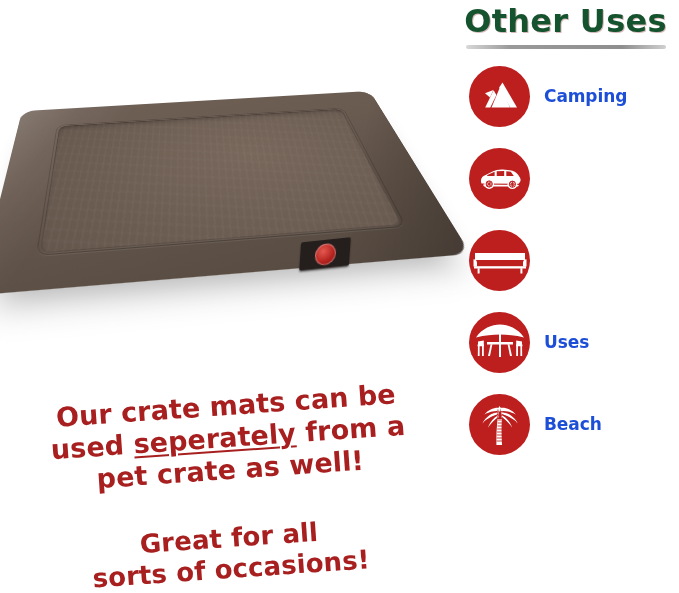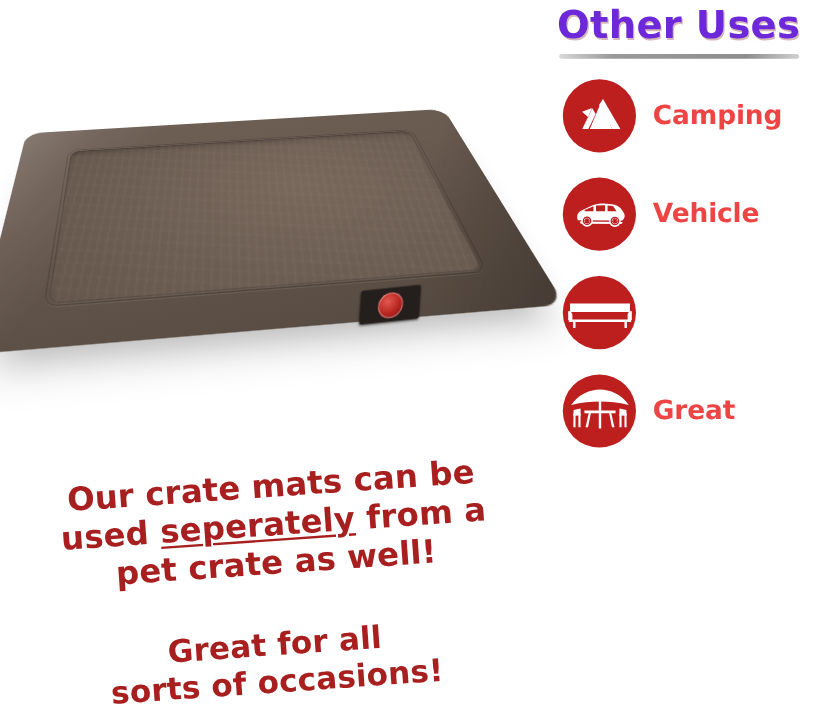--- a/index.html
+++ b/index.html
@@ -128,21 +128,21 @@
     position:absolute;
     left:452px; top:0;
     width:227px; height:593px;
   }
   #uses-title {
     margin-top:2px;
     text-align:center;
     font-family:"DejaVu Sans", sans-serif;
     font-weight:bold;
     font-size:32px;
-    color:#6d28d9;
+    color:#14532d;
     letter-spacing:.3px;
     text-shadow:1px 1px 0 rgba(120,20,20,.30);
   }
   #uses-divider {
     margin:5px auto 0;
     width:200px; height:4px;
     background:linear-gradient(90deg,#d8d8d8,#9a9a9a 22%,#8e8e8e 78%,#d0d0d0);
     border-radius:2px;
   }
   #uses-list {
@@ -163,22 +163,22 @@
     width:61px; height:61px;
     border-radius:50%;
     background:#bd1f1f;
     display:flex; align-items:center; justify-content:center;
     overflow:hidden;
   }
   .use-badge svg { display:block; }
   .use-label {
     font-family:"DejaVu Sans", sans-serif;
     font-weight:bold;
-    font-size:22px;
-    color:#ef4444;
+    font-size:17px;
+    color:#1d4ed8;
     white-space:nowrap;
     letter-spacing:-.1px;
   }
 </style>
 </head>
 <body>
 
 <div id="stage">
 
   <div id="product-photo">
@@ -243,21 +243,20 @@
               <circle cx="37.4" cy="31.2" r="4.9"></circle>
             </g>
             <g stroke="#bd1f1f" stroke-width="1" fill="none">
               <circle cx="14.2" cy="31.0" r="3.1"></circle>
               <circle cx="37.4" cy="31.2" r="3.1"></circle>
               <path d="M11.1 31.0 H17.3 M14.2 27.9 V34.1 M12.0 28.8 L16.4 33.2 M16.4 28.8 L12.0 33.2"></path>
               <path d="M34.3 31.2 H40.5 M37.4 28.1 V34.3 M35.2 29.0 L39.6 33.4 M39.6 29.0 L35.2 33.4"></path>
             </g>
           </svg>
         </div>
-        <div class="use-label">Vehicle</div>
       </div>
 
       <div class="use-row">
         <div class="use-badge">
           <svg width="54" height="54" viewBox="0 0 54 54" aria-hidden="true">
             <g fill="#ffffff">
               <path d="M2.0 20.0 H52.0 V27.0 H2.0 Z"></path>
               <path d="M0.5 26.2 C2.6 26.2 4.0 27.6 4.0 29.7 V33.8 H50.0 V29.7
                        C50.0 27.6 51.4 26.2 53.5 26.2 V33.6 H0.5 Z"></path>
               <path d="M1.0 33.2 H53.0 V35.4 H1.0 Z"></path>
@@ -285,20 +284,47 @@
               <path d="M36.4 29.2 L39.0 41.0 L37.0 41.0 L34.6 29.2 Z"></path>
 
               <path d="M5.0 26.6 L10.8 25.4 L10.8 41.0 L9.0 41.0 L9.0 31.0 L6.6 31.0 L6.6 41.0 L4.8 41.0 Z"></path>
               <path d="M4.6 29.6 H11.0 V31.2 H4.6 Z"></path>
 
               <path d="M49.0 26.6 L43.2 25.4 L43.2 41.0 L45.0 41.0 L45.0 31.0 L47.4 31.0 L47.4 41.0 L49.2 41.0 Z"></path>
               <path d="M43.0 29.6 H49.4 V31.2 H43.0 Z"></path>
             </g>
           </svg>
         </div>
-        <div class="use-label">Great</div>
-      </div>
-
+        <div class="use-label">Uses</div>
+      </div>
+
+      <div class="use-row">
+        <div class="use-badge">
+          <svg width="52" height="52" viewBox="0 0 52 52" aria-hidden="true">
+            <g fill="#ffffff">
+
+              <path d="M23.6 21.0 C22.6 30.0 22.2 38.0 22.4 47.0 L28.0 47.0
+                       C27.6 38.0 27.4 30.0 27.8 21.0 Z"></path>
+
+              <path d="M25.6 8.0 C23.4 11.0 22.6 15.6 23.0 20.4 C24.4 15.6 25.6 12.4 27.0 10.2 Z"></path>
+              <path d="M25.8 10.0 C21.0 9.0 14.6 11.6 10.4 16.4 C16.0 13.6 21.0 12.6 25.6 13.2 Z"></path>
+              <path d="M26.4 10.0 C31.2 9.0 37.6 11.6 41.8 16.4 C36.2 13.6 31.2 12.6 26.6 13.2 Z"></path>
+              <path d="M24.8 13.6 C18.6 14.4 11.8 18.8 8.4 25.4 C14.2 19.8 19.8 17.0 25.0 16.6 Z"></path>
+              <path d="M27.4 13.6 C33.6 14.4 40.4 18.8 43.8 25.4 C38.0 19.8 32.4 17.0 27.2 16.6 Z"></path>
+              <path d="M24.4 17.2 C19.8 19.4 15.8 24.2 14.0 29.6 C18.0 24.0 21.4 20.6 24.8 19.4 Z"></path>
+              <path d="M27.8 17.2 C32.4 19.4 36.4 24.2 38.2 29.6 C34.2 24.0 30.8 20.6 27.4 19.4 Z"></path>
+            </g>
+            <g stroke="#bd1f1f" stroke-width="0.85" fill="none">
+              <path d="M24.0 22.0 H27.6 M23.8 25.0 H27.8 M23.5 28.0 H28.0 M23.2 31.0 H28.0
+                       M23.0 34.0 H28.1 M22.8 37.0 H28.1 M22.6 40.0 H28.1 M22.5 43.0 H28.1"></path>
+              <path d="M24.0 11.5 L23.8 19.6 M11.8 16.2 L25.0 13.8 M40.4 16.2 L27.2 13.8
+                       M10.4 23.8 L24.6 16.0 M41.8 23.8 L27.6 16.0
+                       M15.6 28.2 L24.4 19.0 M36.6 28.2 L27.8 19.0"></path>
+            </g>
+          </svg>
+        </div>
+        <div class="use-label">Beach</div>
+      </div>
 
     </div>
   </div>
 
 </div>
 
 </body></html>

